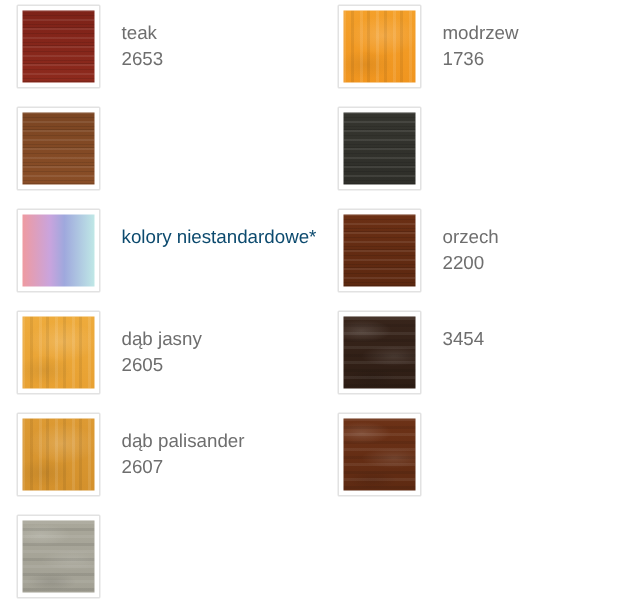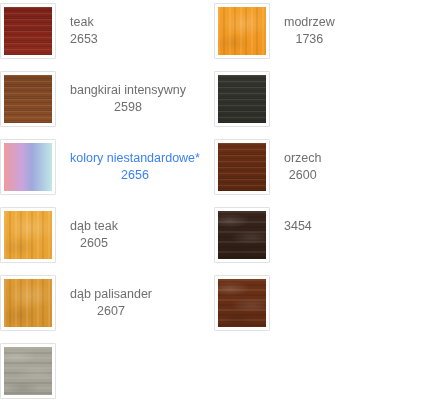--- a/index.html
+++ b/index.html
@@ -20,20 +20,21 @@
     display: grid;
     grid-template-columns: 214px 214px;
     grid-auto-rows: 68px;
   }
 
   .swatch-cell {
     position: relative;
     display: flex;
     align-items: flex-start;
     box-sizing: border-box;
+    padding-left: 11px;
     padding-top: 3px;
   }
 
   .swatch-frame {
     flex: 0 0 auto;
     width: 56px;
     height: 56px;
     box-sizing: border-box;
     border: 1px solid #e2e2e2;
     background: #ffffff;
@@ -135,24 +136,24 @@
 
   .swatch-label {
     padding-left: 14px;
     padding-top: 11px;
     line-height: 17px;
     font-size: 12.5px;
     color: #6e6e6e;
     white-space: nowrap;
   }
   .swatch-name { display: block; }
-  .swatch-code { display: block; text-align: center; }
+  .swatch-code { display: block; }
 
   .swatch-cell.is-disabled .swatch-label {
-    color: #3b82f6;
+    color: #0c4a6e;
   }
 </style>
 </head>
 <body>
 
 <div id="swatch-grid">
     <div class="swatch-cell">
       <div class="swatch-frame" style="border-color: rgb(226, 226, 226);">
         <div class="swatch-chip grain-h" style="background: linear-gradient(rgb(125, 34, 24) 0%, rgb(142, 42, 29) 100%);"></div>
       </div>
@@ -167,54 +168,49 @@
       </div>
       <div class="swatch-label">
         <span class="swatch-name">modrzew</span>
         <span class="swatch-code">1736</span>
       </div>
     </div>
     <div class="swatch-cell">
       <div class="swatch-frame" style="border-color: rgb(226, 226, 226);">
         <div class="swatch-chip grain-h" style="background: linear-gradient(rgb(123, 69, 34) 0%, rgb(138, 78, 39) 100%);"></div>
       </div>
-      <div class="swatch-label">
-        <span class="swatch-name">bangkirai intensywny</span>
-        <span class="swatch-code">2598</span>
-      </div>
     </div>
     <div class="swatch-cell">
       <div class="swatch-frame" style="border-color: rgb(226, 226, 226);">
         <div class="swatch-chip grain-h" style="background: linear-gradient(rgb(53, 53, 47) 0%, rgb(46, 46, 41) 100%);"></div>
       </div>
     </div>
     <div class="swatch-cell is-disabled">
       <div class="swatch-frame" style="border-color: rgb(226, 226, 226);">
         <div class="swatch-chip grain-none" style="background: linear-gradient(to right, rgb(239, 154, 160) 0%, rgb(201, 164, 221) 38%, rgb(159, 168, 221) 58%, rgb(191, 232, 230) 100%);"></div>
       </div>
       <div class="swatch-label">
         <span class="swatch-name">kolory niestandardowe*</span>
-        <span class="swatch-code">2656</span>
       </div>
     </div>
     <div class="swatch-cell">
       <div class="swatch-frame" style="border-color: rgb(226, 226, 226);">
         <div class="swatch-chip grain-h" style="background: linear-gradient(rgb(107, 47, 20) 0%, rgb(92, 40, 16) 100%);"></div>
       </div>
       <div class="swatch-label">
         <span class="swatch-name">orzech</span>
-        <span class="swatch-code">2600</span>
+        <span class="swatch-code">2200</span>
       </div>
     </div>
     <div class="swatch-cell">
       <div class="swatch-frame" style="border-color: rgb(226, 226, 226);">
         <div class="swatch-chip grain-v" style="background: linear-gradient(rgb(238, 171, 60) 0%, rgb(232, 161, 50) 100%);"></div>
       </div>
       <div class="swatch-label">
-        <span class="swatch-name">dąb teak</span>
+        <span class="swatch-name">dąb jasny</span>
         <span class="swatch-code">2605</span>
       </div>
     </div>
     <div class="swatch-cell">
       <div class="swatch-frame" style="border-color: rgb(226, 226, 226);">
         <div class="swatch-chip grain-m" style="background: linear-gradient(rgb(56, 37, 27) 0%, rgb(46, 29, 20) 100%);"></div>
       </div>
       <div class="swatch-label">
         <span class="swatch-code">3454</span>
       </div>

